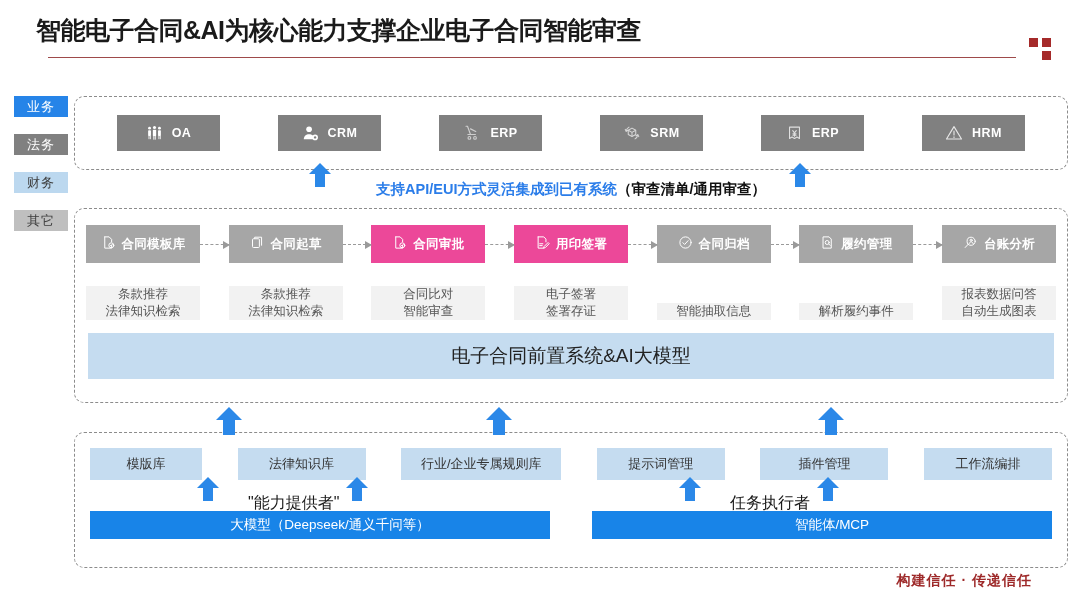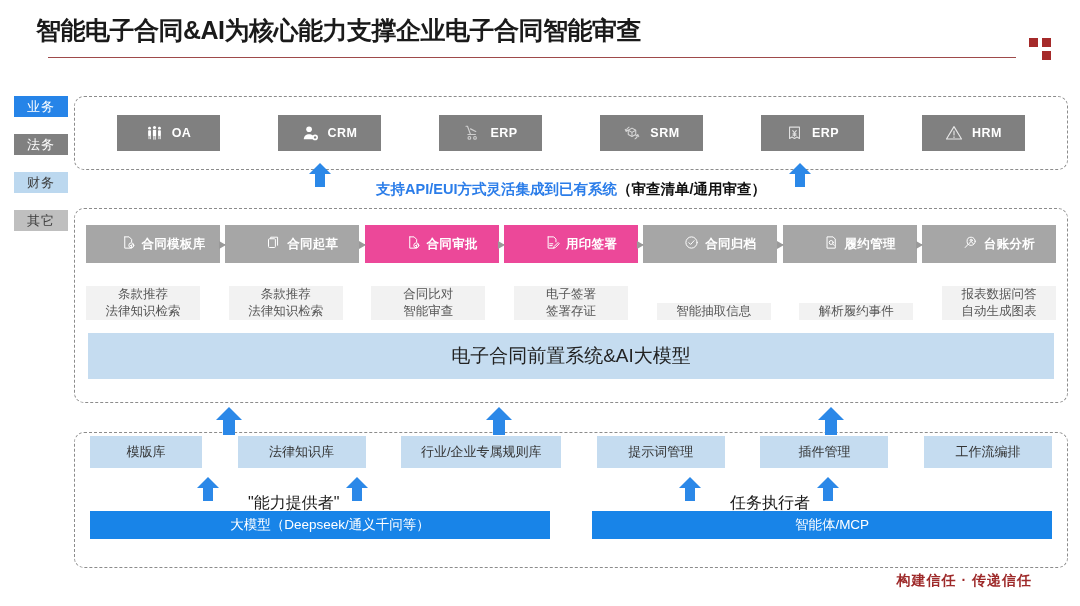--- a/index.html
+++ b/index.html
@@ -127,21 +127,20 @@
     left: 86px; top: 224px;
     width: 970px; height: 40px;
     display: flex; align-items: center;
   }
   .flowbox {
     flex: 0 0 114px;
     height: 38px;
     display: flex; align-items: center; justify-content: center;
     gap: 6px;
     color: #ffffff;
-    padding-left: 20px;
   }
   .flowbox.gray { background: #a6a6a6; }
   .flowbox.blue { background: #ec4899; }
   .flowbox .lbl { font-size: 12.5px; font-weight: bold; letter-spacing: 0.3px; white-space: nowrap; }
   .flowconn {
     flex: 1 1 auto;
     height: 10px;
     display: flex; align-items: center; justify-content: center;
   }
   .dashes {
@@ -207,21 +206,21 @@
   .arr-b .shaft {
     position: absolute;
     left: -6px; top: 12px;
     width: 12px; height: 16px;
     background: #2b88e8;
   }
 
   
   .caprow {
     position: absolute;
-    left: 90px; top: 436px;
+    left: 90px; top: 448px;
     width: 962px; height: 32px;
     display: flex; align-items: center;
     justify-content: space-between;
   }
   .capchip {
     height: 32px;
     background: #c5dcf0;
     display: flex; align-items: center; justify-content: center;
     color: #333333;
     font-size: 13px;

